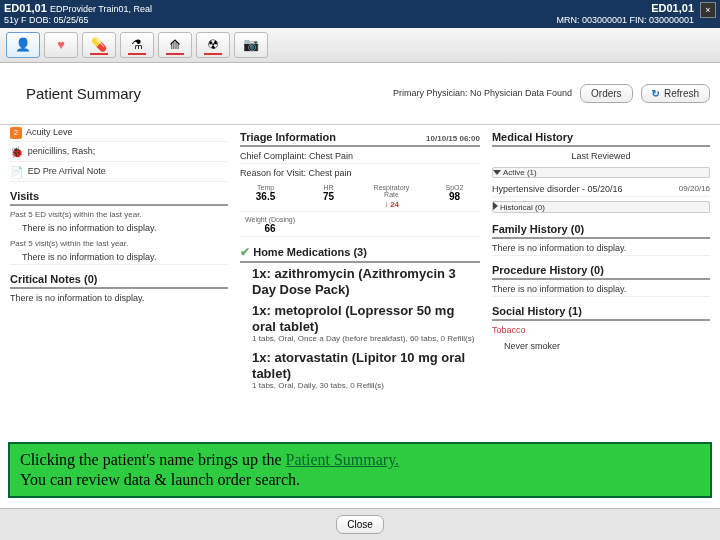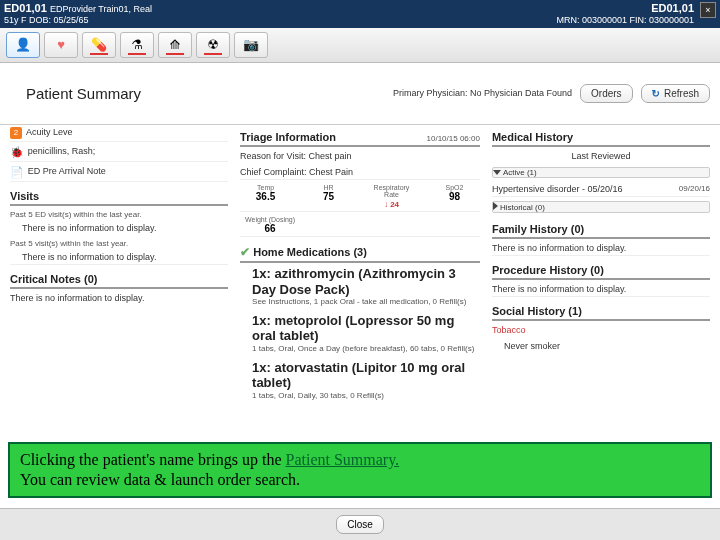--- a/index.html
+++ b/index.html
@@ -17,21 +17,21 @@
 .tbtn .under{position:absolute;bottom:2px;width:18px;height:2px;background:#d33}
 .pagehdr{display:flex;justify-content:space-between;align-items:center;padding:6px 10px;border-bottom:1px solid #ccc}
 .pagehdr h1{margin:16px;font-size:15px;font-weight:normal;color:#222}
 .pagehdr .rhs{display:flex;align-items:center;gap:8px;font-size:9px;color:#333}
 .btn{border:1px solid #aaa;border-radius:7px;background:linear-gradient(#fff,#eee);padding:3px 10px;font-size:10px;cursor:pointer;display:inline-flex;align-items:center;gap:4px}
 .refresh-ic{color:#1e6bb8;font-weight:bold}
 .body{display:flex;padding:0 10px;flex:1;overflow:hidden;gap:12px}
 .col{flex:1;display:flex;flex-direction:column;gap:2px;min-width:0}
 .col.mid{flex:1.1}
 .sect-title{font-size:11px;font-weight:bold;border-bottom:2px solid #999;padding:2px 0;margin-top:4px;color:#222;display:flex;justify-content:space-between;align-items:baseline}
-.sect-title .ts{font-weight:normal;font-size:8px;color:#555}
+.sect-title .ts{font-weight:bold;font-size:8px;color:#555}
 .line{font-size:9px;color:#333;padding:2px 0;border-bottom:1px solid #eee;display:flex;align-items:flex-start;gap:4px}
 .line.nb{border-bottom:none}
 .line .txt{flex:1}
 .badge-o{background:#f47c20;color:#fff;width:12px;height:12px;display:inline-flex;align-items:center;justify-content:center;font-size:8px;border-radius:2px}
 .bug{color:#c33;font-size:11px}
 .note-ic{color:#3a77b7;font-size:11px}
 .chk{color:#6a6;font-size:12px}
 .subhead{font-size:8px;color:#555;padding-top:2px}
 .vrow{display:flex;gap:12px;padding:2px 0;border-bottom:1px solid #eee}
 .vcell{flex:1;text-align:center}
@@ -123,25 +123,25 @@
       <div class="line nb">
           <span class="txt">There is no information to display.</span>
         </div>
     </div>
 
     <div class="col mid">
       <div class="sect-title">
           <span>Triage Information</span>
           <span class="ts">10/10/15 06:00</span>
         </div>
+      <div class="line">
+          <span class="txt">Chief Complaint: Chest Pain</span>
+        </div>
       <div class="line nb">
           <span class="txt">Reason for Visit: Chest pain</span>
-        </div>
-      <div class="line">
-          <span class="txt">Chief Complaint: Chest Pain</span>
         </div>
       <div class="vrow">
         <div class="vcell">
             <div class="vlbl">Temp</div>
             <div class="vval">36.5</div>
           </div>
         <div class="vcell">
             <div class="vlbl">HR</div>
             <div class="vval">75</div>
           </div>
@@ -156,21 +156,21 @@
       </div>
       <div class="vrow">
         <div class="vcell" style="flex:0 0 60px">
             <div class="vlbl">Weight (Dosing)</div>
             <div class="vval">66</div>
           </div>
       </div>
       <div class="sect-title">
           <span><span class="chk">✔</span> <span>Home Medications (3)</span></span>
         </div>
-      <div class="med"><b>1x: azithromycin (Azithromycin 3 Day Dose Pack)</b><br><span>See Instructions, 1 pack Oral - take all medication, 0 Refill(s)</span></div>
+      <div class="med"><b>1x: azithromycin (Azithromycin 3 Day Dose Pack)</b><br></div>
       <div class="med"><b>1x: metoprolol (Lopressor 50 mg oral tablet)</b><br><span>1 tabs, Oral, Once a Day (before breakfast), 60 tabs, 0 Refill(s)</span></div>
       <div class="med"><b>1x: atorvastatin (Lipitor 10 mg oral tablet)</b><br><span>1 tabs, Oral, Daily, 30 tabs, 0 Refill(s)</span></div>
     </div>
 
     <div class="col">
       <div class="sect-title">
           <span>Medical History</span>
         </div>
       <div class="line nb" style="justify-content:center">
           <span>Last Reviewed</span>

